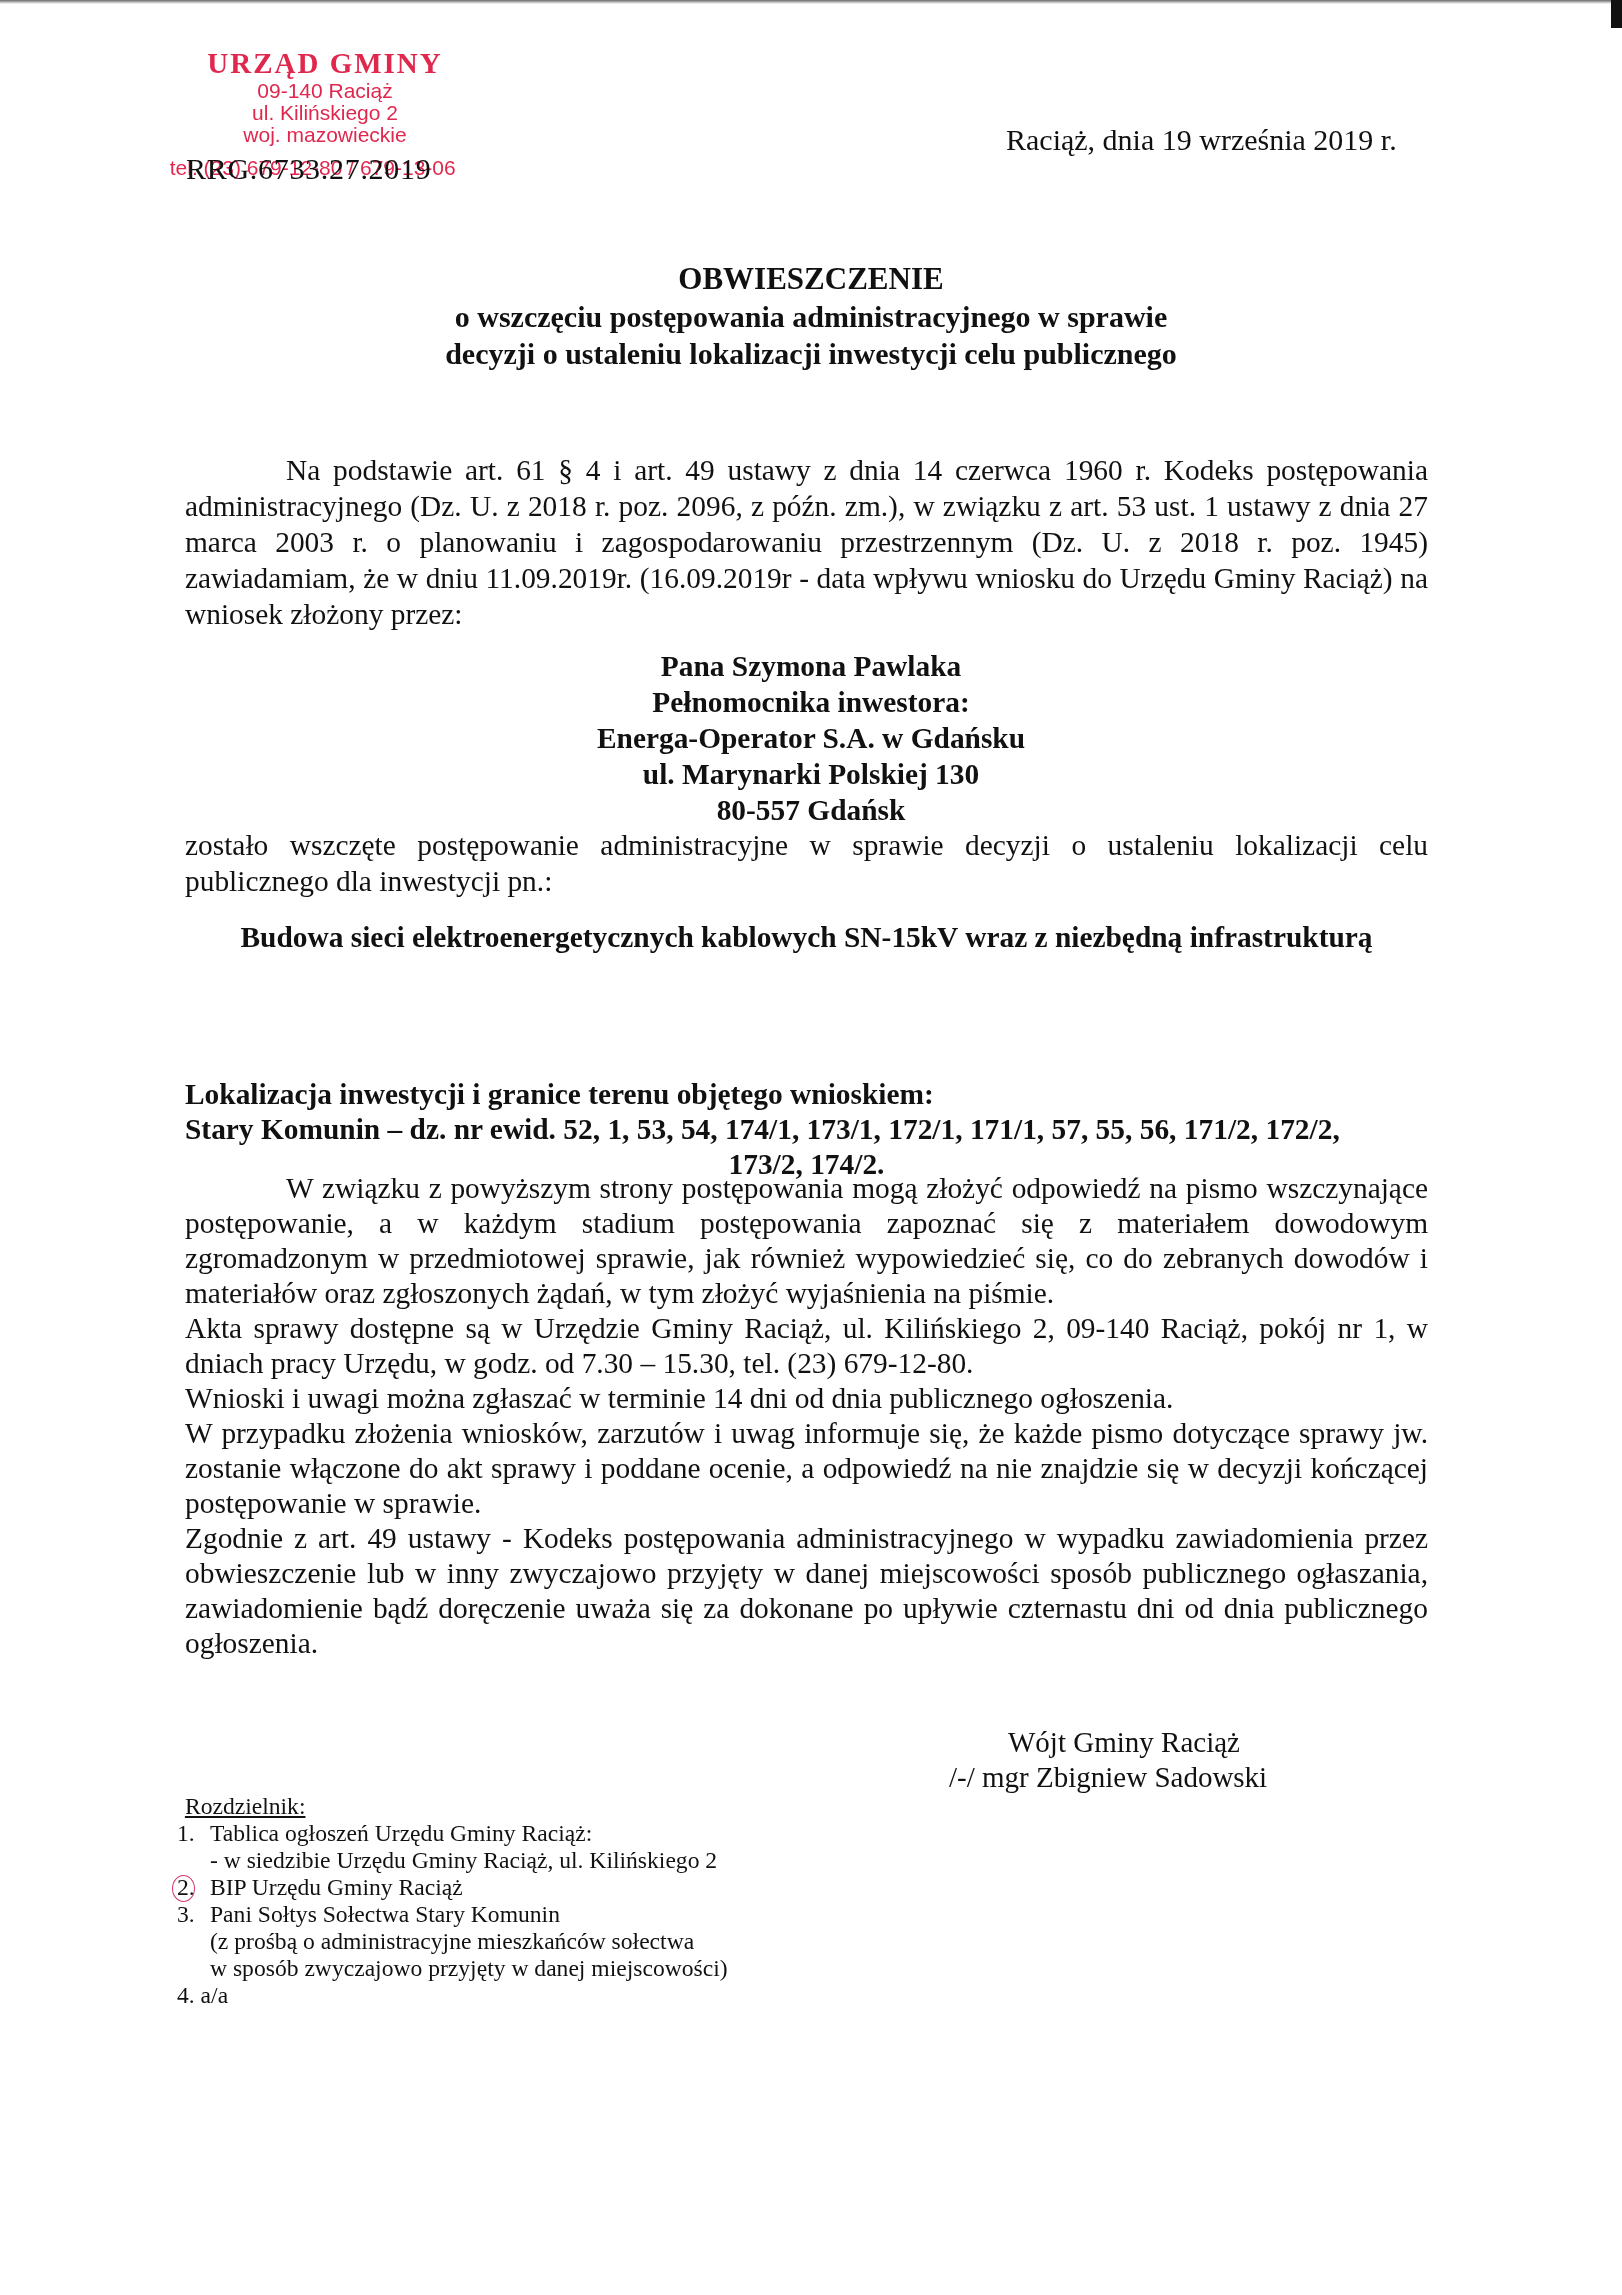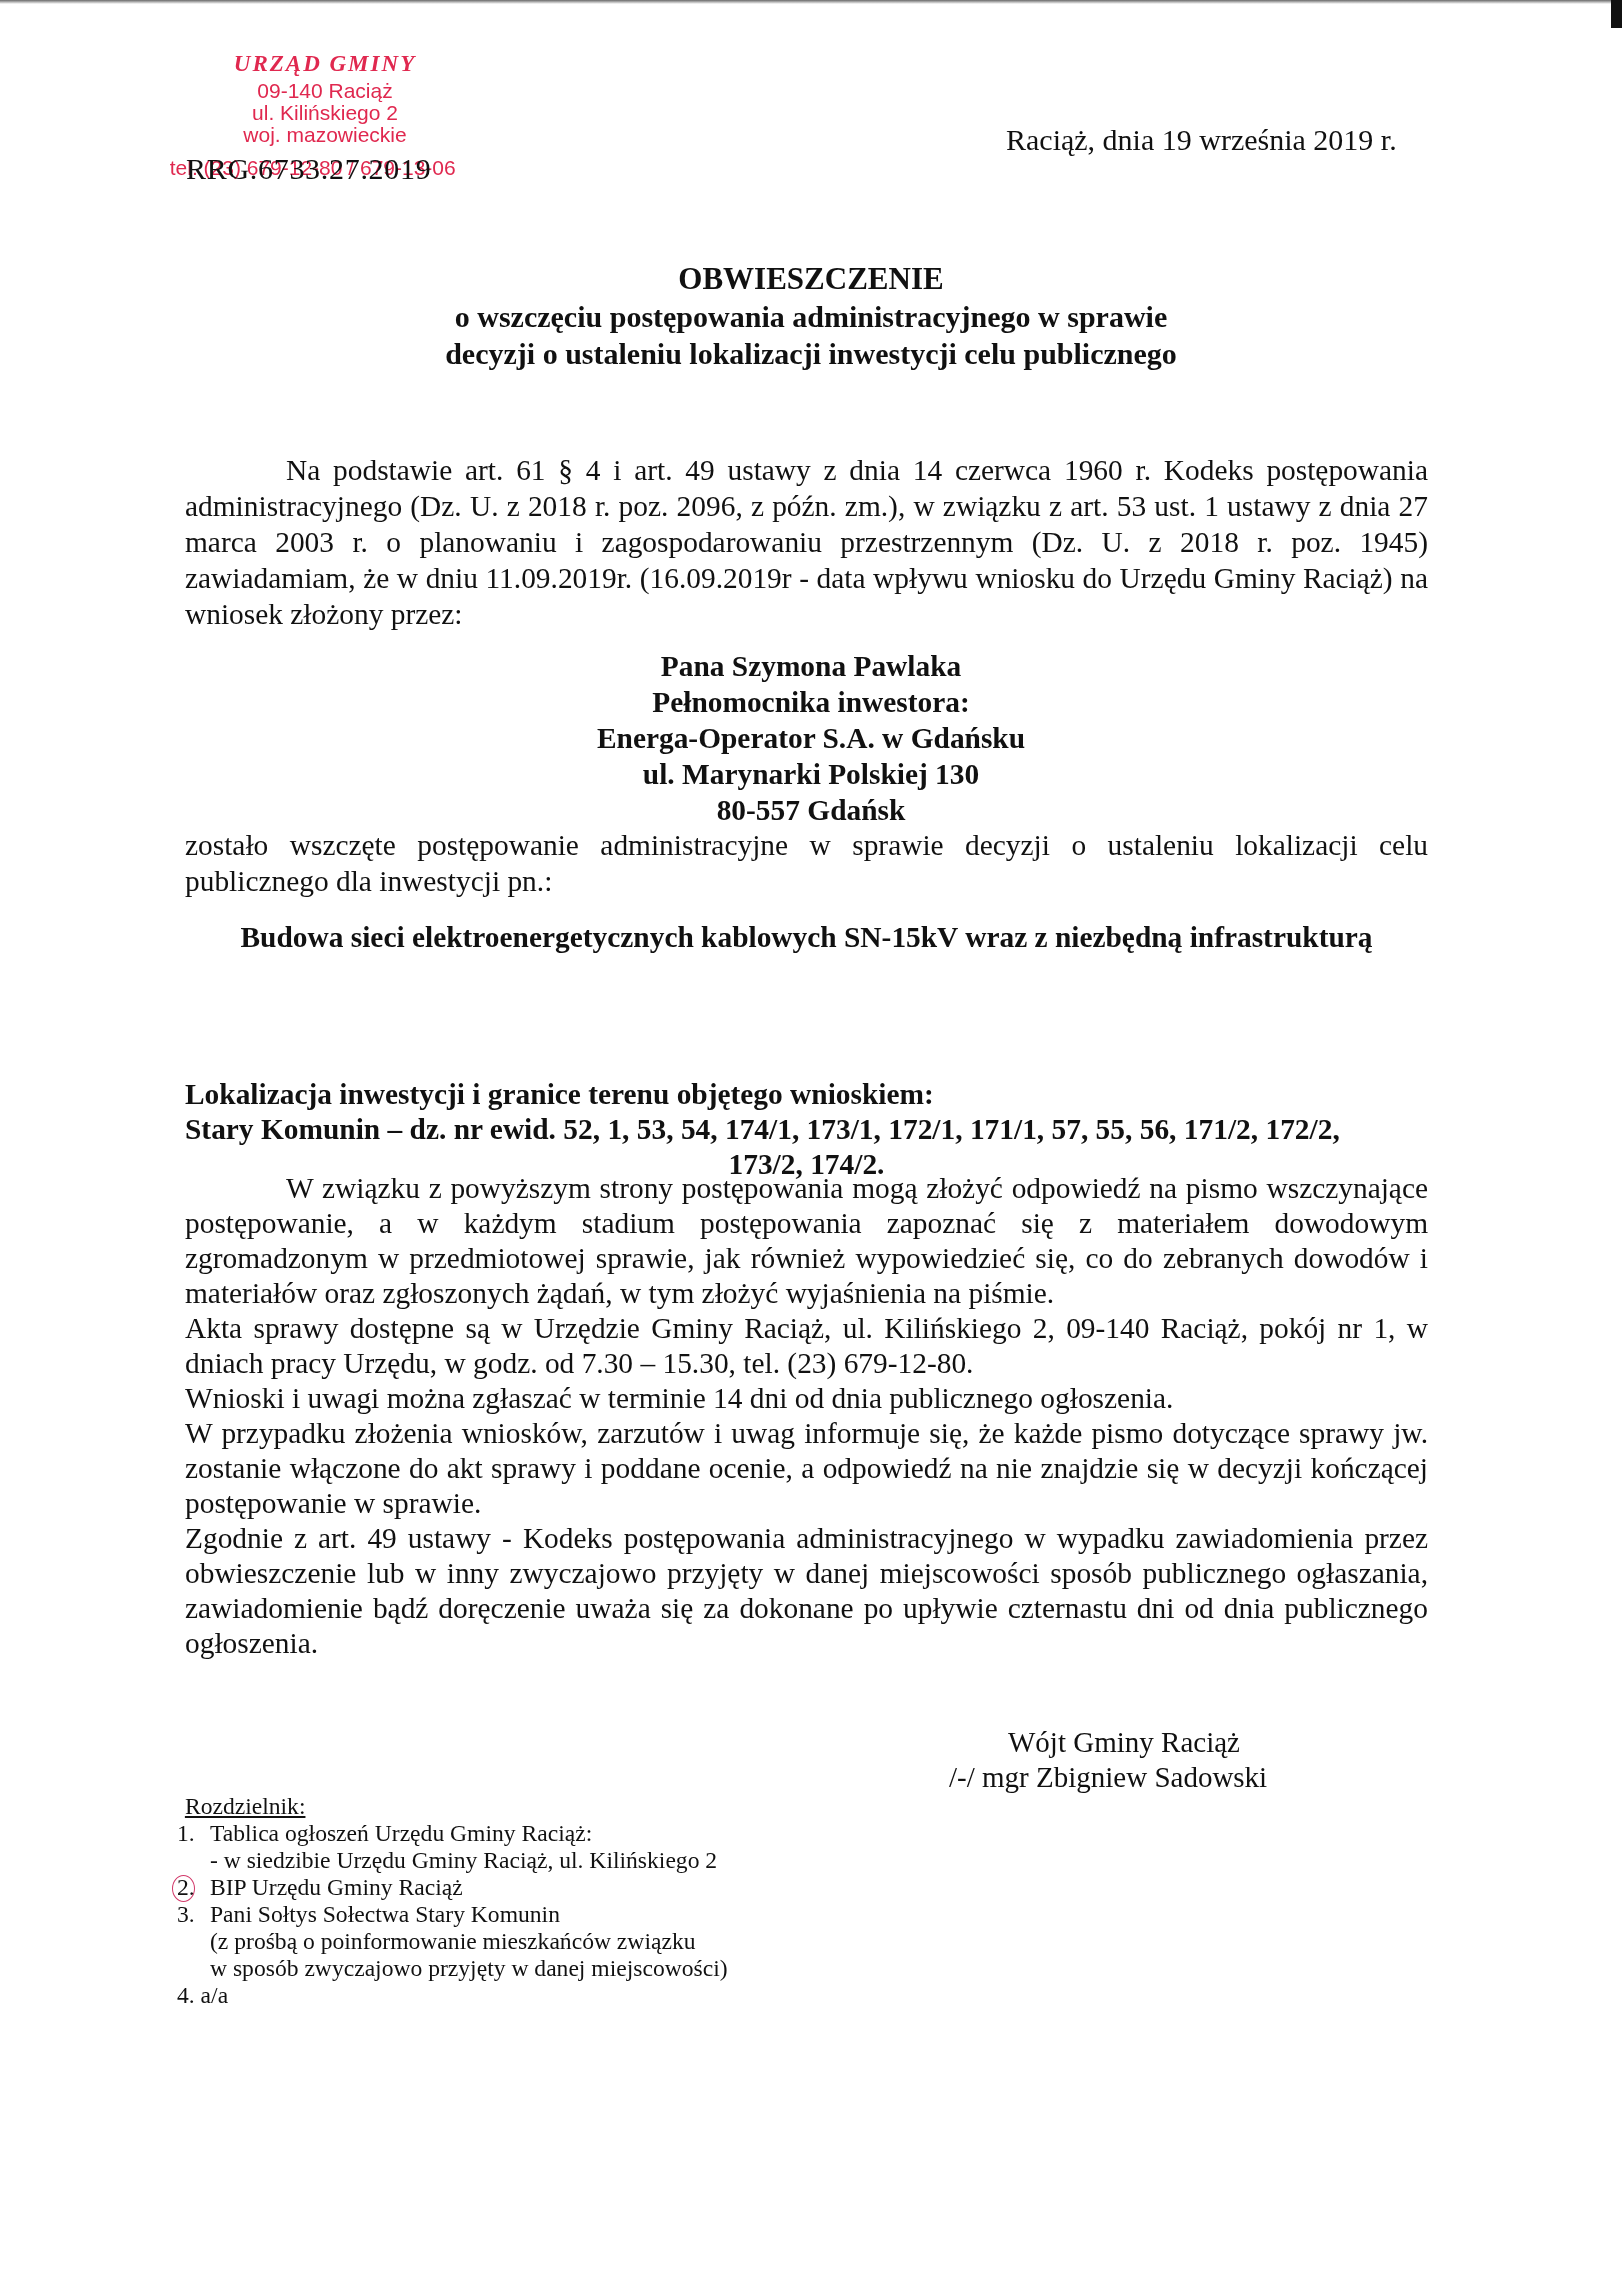--- a/index.html
+++ b/index.html
@@ -9,21 +9,21 @@
     font-family: "Liberation Serif", "DejaVu Serif", serif;
   }
   .topline { position: absolute; left: 0; top: 0; width: 1622px; height: 3.9px;
     background: linear-gradient(#6a6a6a, #ffffff); }
   .corner-mark { position: absolute; left: 1611px; top: 0; width: 11px; height: 27.5px; background: #111; }
 
   
   .stamp { position: absolute; left: 171px; top: 47px; width: 308px; color: #e0284f;
     text-align: center; }
   .stamp .st-title { font-family: "Liberation Serif", serif; font-weight: bold;
-    font-size: 23px; letter-spacing: 2px; line-height: 33px; font-style: italic; }
+    font-size: 29px; letter-spacing: 2px; line-height: 33px; }
   .stamp .st-line { font-family: "Liberation Sans", sans-serif; font-size: 21px; line-height: 22px; }
   .stamp .st-tel { font-family: "Liberation Sans", sans-serif; font-size: 21px; line-height: 22px;
     position: absolute; left: -1.3px; top: 110px; text-align: left; white-space: nowrap; }
   .ref { position: absolute; left: 186px; top: 152px; font-size: 30px; color: #111;
     letter-spacing: 0.7px; white-space: nowrap; }
 
   .date { position: absolute; left: 1006px; top: 123px; font-size: 30px; white-space: nowrap; }
 
   .title-block { position: absolute; left: 196px; top: 260px; width: 1230px; text-align: center;
     font-weight: bold; }
@@ -122,19 +122,19 @@
   <div class="item">
     <span class="num">1.</span><span>Tablica ogłoszeń Urzędu Gminy Raciąż:</span>
   </div>
   <div class="sub">- w siedzibie Urzędu Gminy Raciąż, ul. Kilińskiego 2</div>
   <div class="item">
     <span class="num circled">2.</span><span>BIP Urzędu Gminy Raciąż</span>
   </div>
   <div class="item">
     <span class="num">3.</span><span>Pani Sołtys Sołectwa Stary Komunin</span>
   </div>
-  <div class="sub">(z prośbą o poinformowanie mieszkańców związku</div>
+  <div class="sub">(z prośbą o administracyjne mieszkańców sołectwa</div>
   <div class="sub"> w sposób zwyczajowo przyjęty w danej miejscowości)</div>
   <div class="item">
     <span>4.</span> <span>a/a</span>
   </div>
 </div>
 
 
 </body></html>

